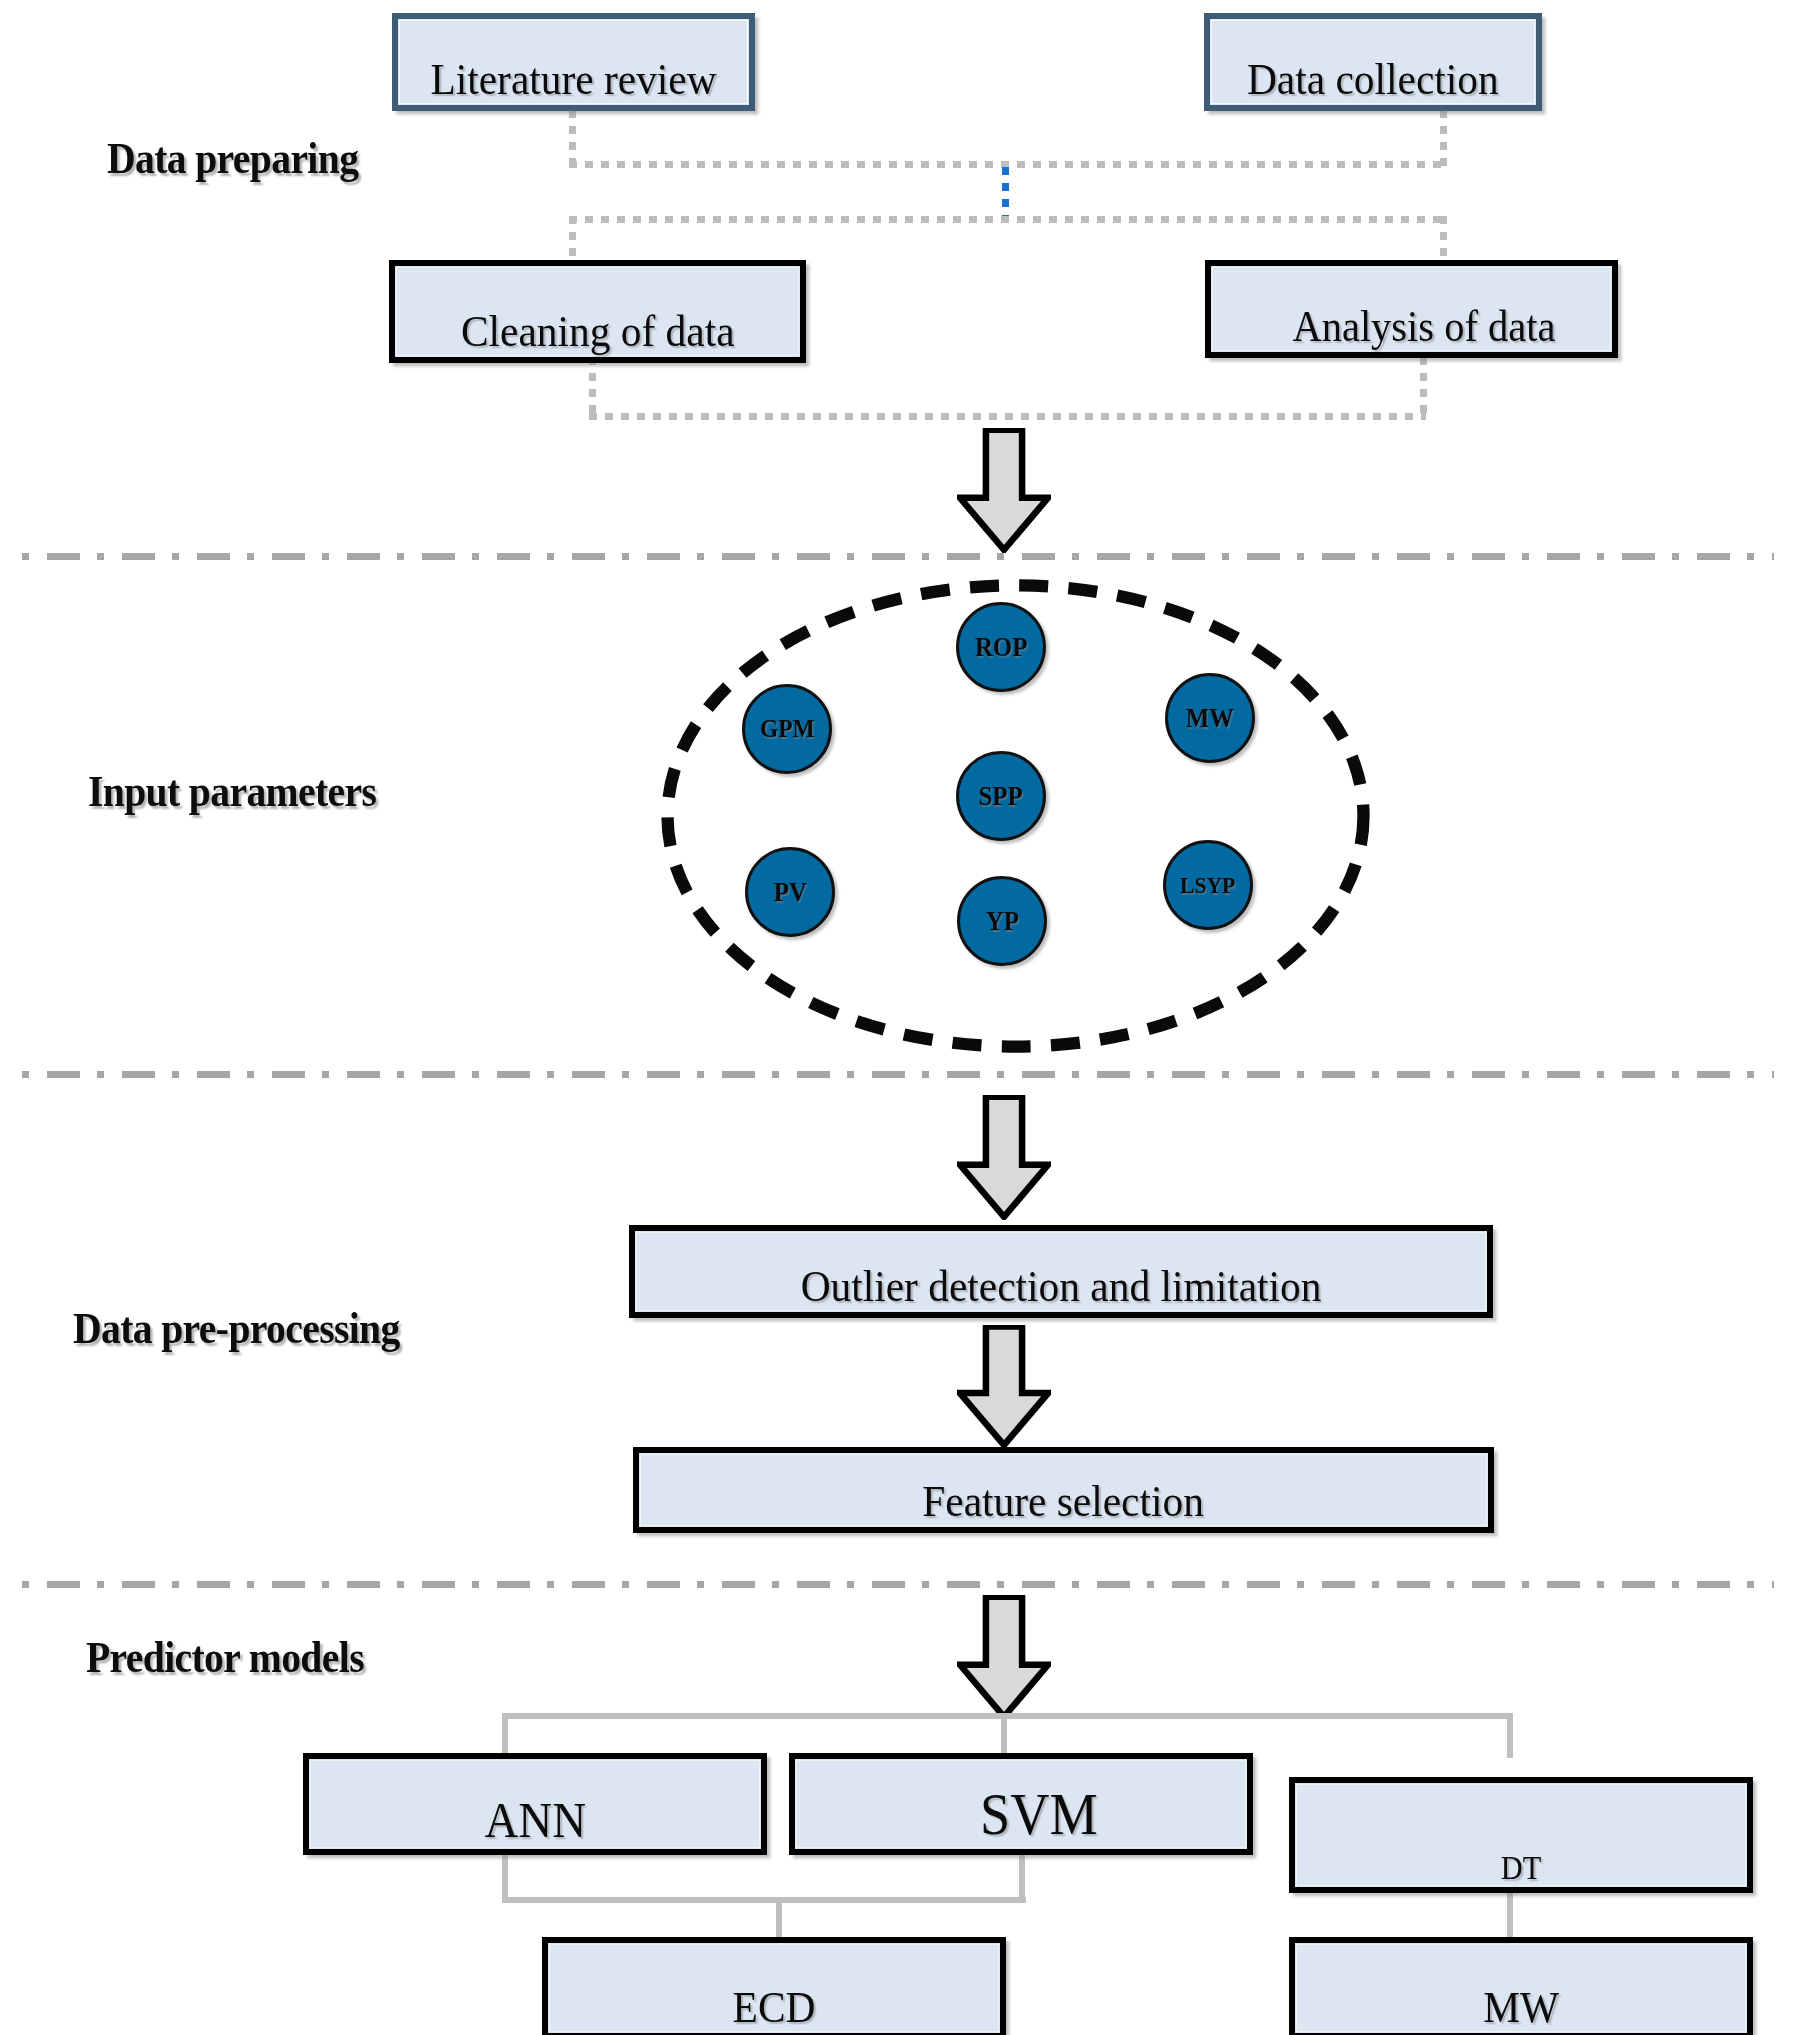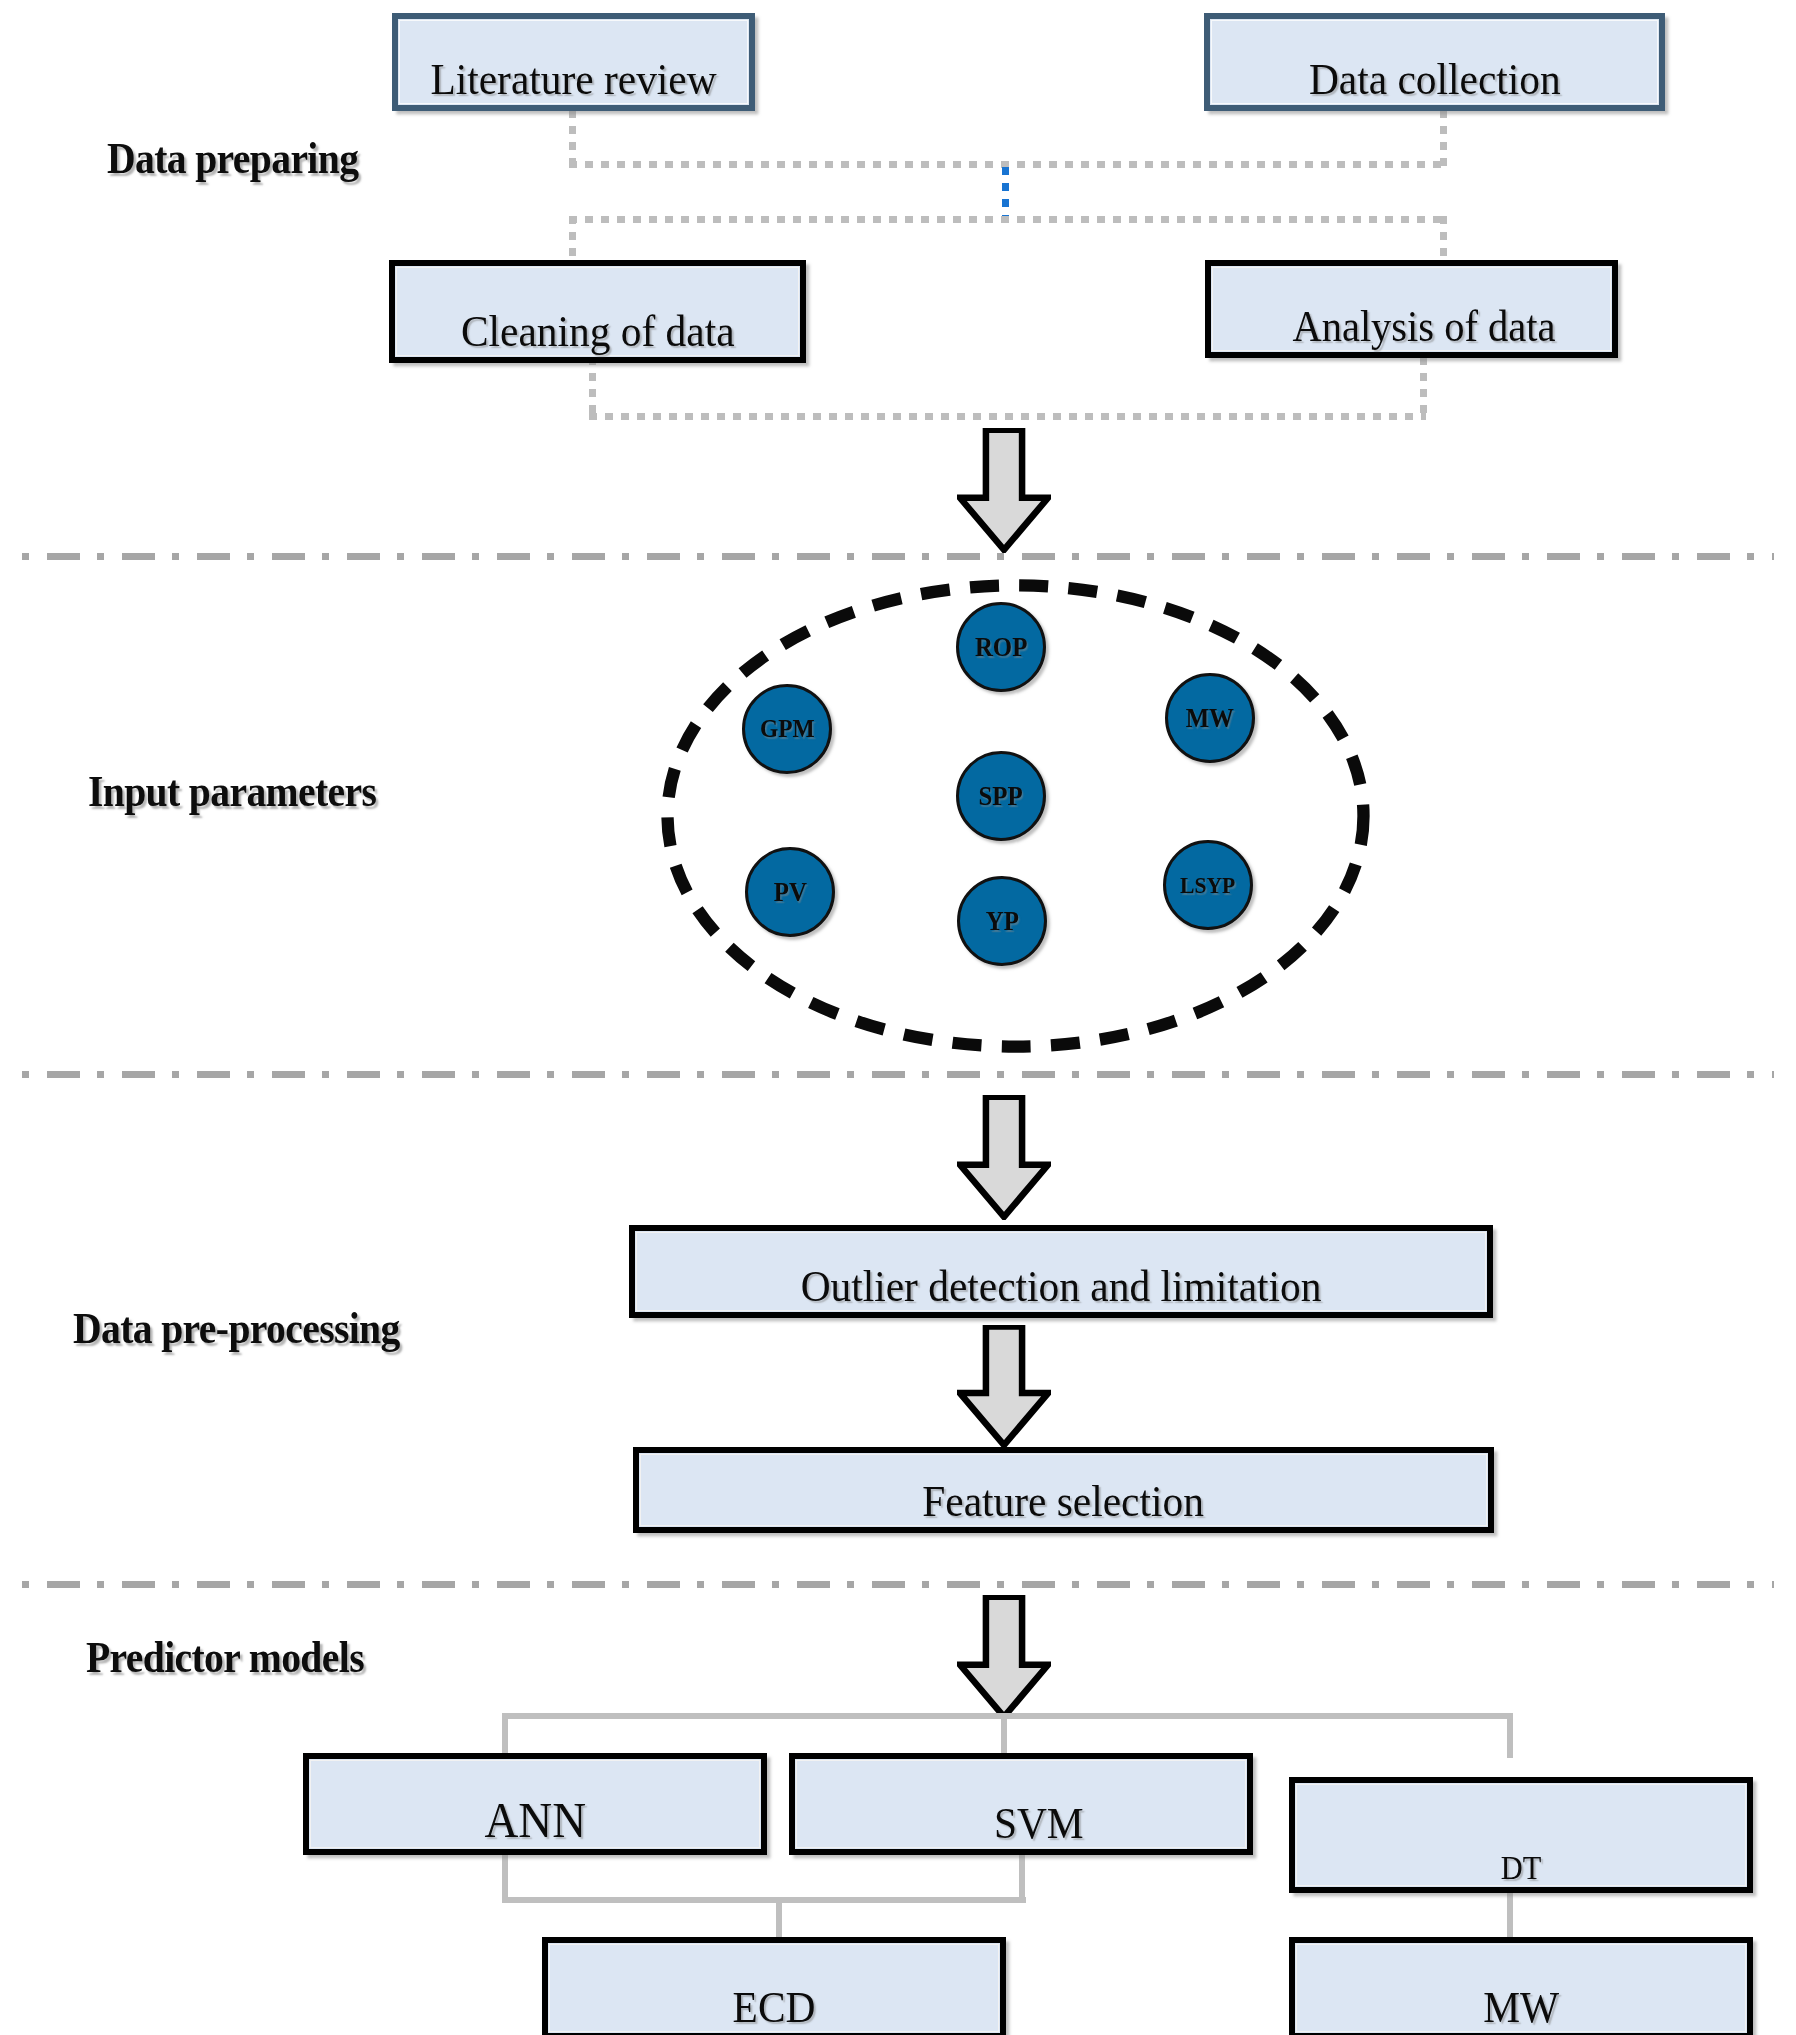--- a/index.html
+++ b/index.html
@@ -222,21 +222,21 @@
   <div class="gl-h" style="left:502px; top:1897px; width:524px;"></div>
   <div class="gl-v" style="left:1019px; top:1855px; height:44px;"></div>
   <div class="gl-v" style="left:776px; top:1897px; height:44px;"></div>
 
   <div class="gl-v" style="left:1507px; top:1855px; height:87px;"></div>
 
   <div class="pbox navy" style="left:392px; top:13px; width:363px; height:98px; font-size:45px;">
     <span class="pbox-inner">Literature review</span>
   </div>
 
-  <div class="pbox navy" style="left:1204px; top:13px; width:461px; height:98px; font-size:45px;">
+  <div class="pbox navy" style="left:1204px; top:13px; width:338px; height:98px; font-size:45px;">
     <span class="pbox-inner">Data collection</span>
   </div>
 
   <div class="pbox black" style="left:389px; top:260px; width:417px; height:103px; font-size:45px;">
     <span class="pbox-inner">Cleaning of data</span>
   </div>
 
   <div class="pbox black" style="left:1205px; top:260px; width:413px; height:98px; font-size:44px;padding-left:24px;">
     <span class="pbox-inner">Analysis of data</span>
   </div>
@@ -246,21 +246,21 @@
   </div>
 
   <div class="pbox black" style="left:633px; top:1447px; width:861px; height:86px; font-size:45px;">
     <span class="pbox-inner">Feature selection</span>
   </div>
 
   <div class="pbox black" style="left:303px; top:1753px; width:464px; height:102px; font-size:51px;">
     <span class="pbox-inner">ANN</span>
   </div>
 
-  <div class="pbox black" style="left:789px; top:1753px; width:464px; height:102px; font-size:45px;padding-left:36px;">
+  <div class="pbox black" style="left:789px; top:1753px; width:464px; height:102px; font-size:59px;padding-left:36px;">
     <span class="pbox-inner">SVM</span>
   </div>
 
   <div class="pbox black" style="left:1289px; top:1753px; width:464px; height:116px; font-size:33px;margin-top:24px;">
     <span class="pbox-inner">DT</span>
   </div>
 
   <div class="pbox black" style="left:542px; top:1937px; width:464px; height:102px; font-size:45px;">
     <span class="pbox-inner">ECD</span>
   </div>

